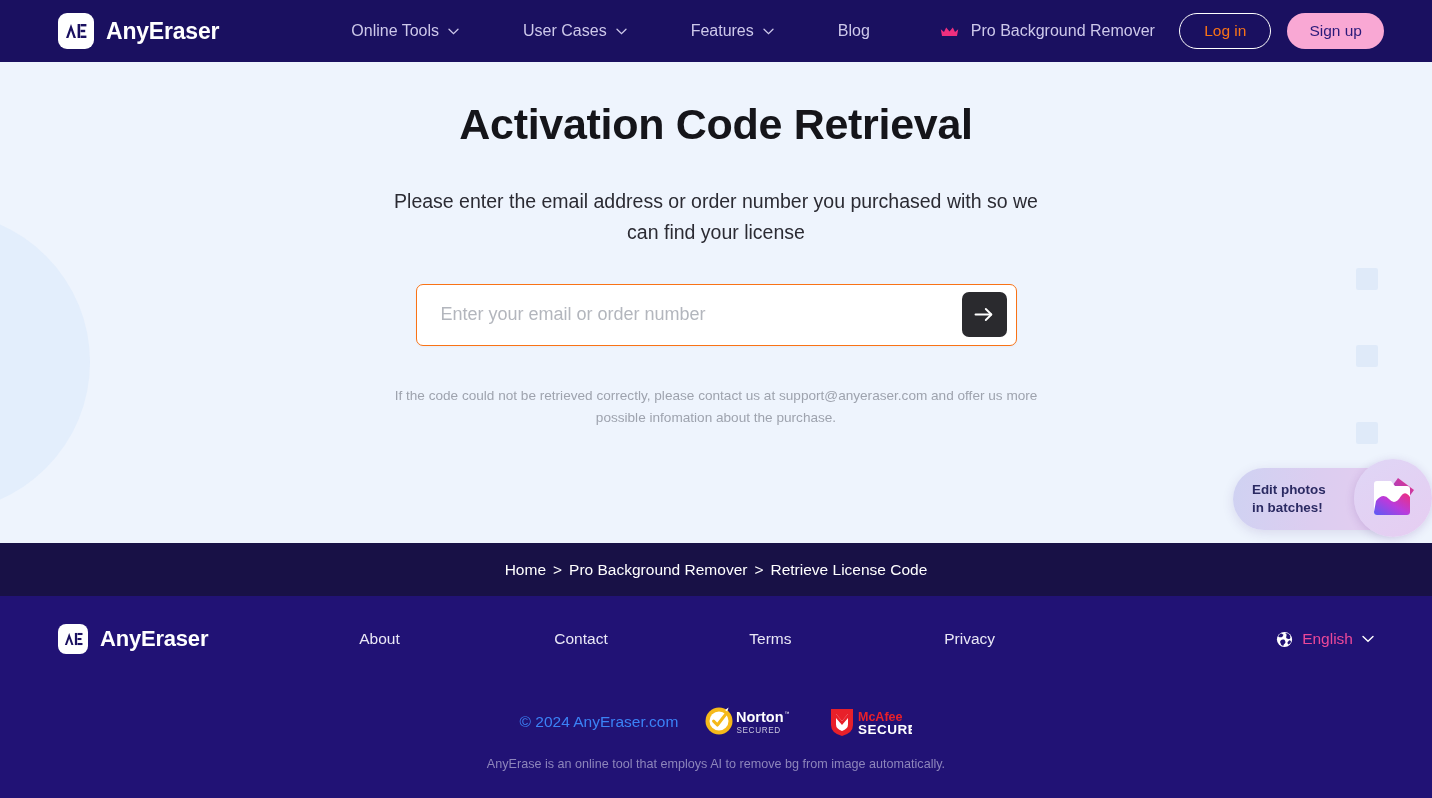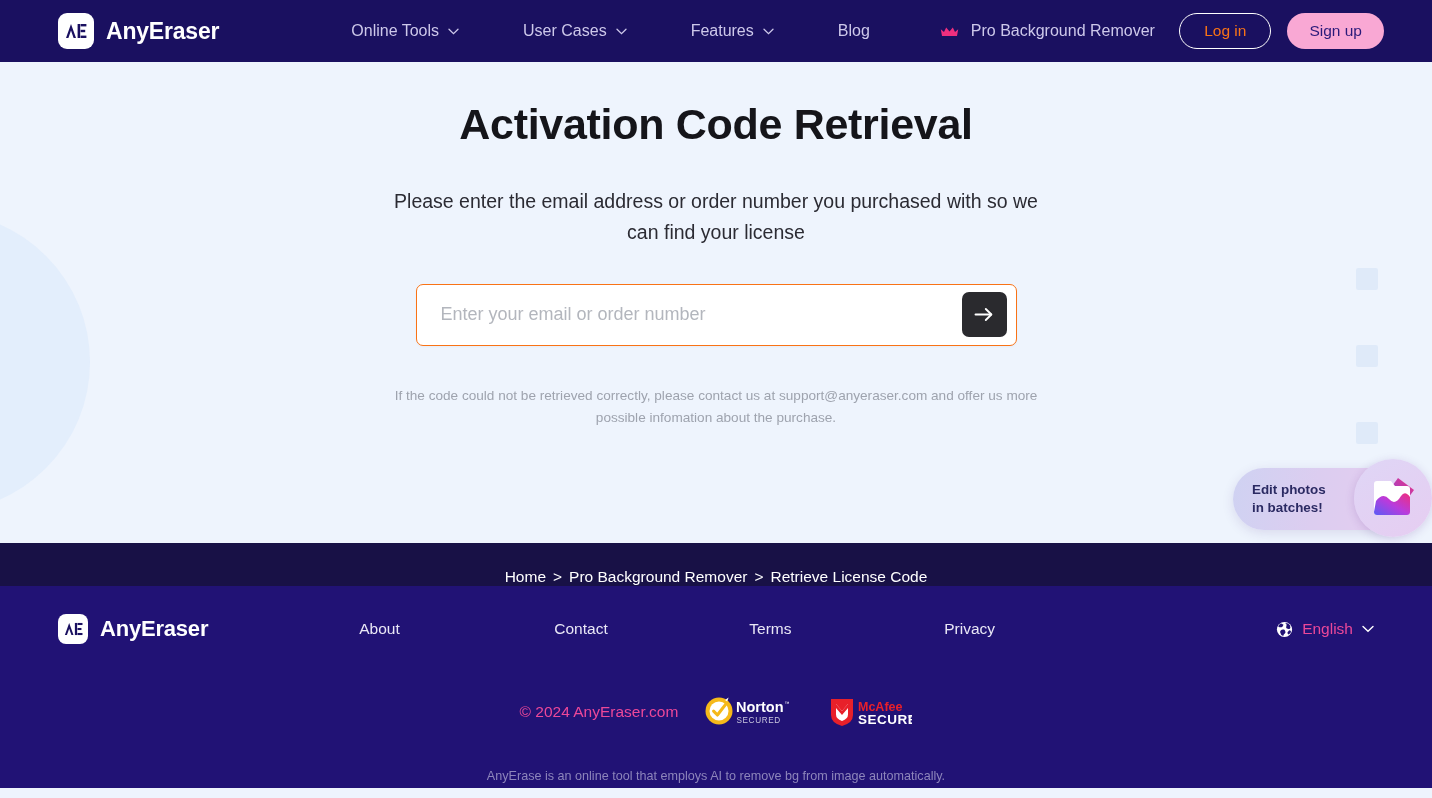--- a/index.html
+++ b/index.html
@@ -241,24 +241,24 @@
     background: linear-gradient(145deg, #dfd6f6 0%, #e6cdf1 100%);
     display: flex;
     align-items: center;
     justify-content: center;
     box-shadow: 0 2px 10px rgba(90,40,140,0.18);
   }
   .float-icon svg { display: block; }
 
   
   .breadcrumb-bar {
-    height: 43px;
+    height: 53px;
     background: #181146;
     display: flex;
-    align-items: flex-end;
+    align-items: center;
     justify-content: center;
     position: relative;
     z-index: 10;
   }
   .breadcrumb {
     font-size: 15.5px;
     color: #ffffff;
     display: flex;
     align-items: center;
     gap: 7px;
@@ -320,28 +320,28 @@
   .lang-chev svg { display: block; }
 
   .footer-mid {
     display: flex;
     align-items: center;
     justify-content: center;
     gap: 26px;
     margin-top: 24px;
   }
   .copyright {
-    color: #ec4899;
+    color: #3b82f6;
     font-size: 15.5px;
   }
   .badge { display: block; }
 
   .footer-tagline {
     text-align: center;
-    margin-top: 41px;
+    margin-top: 19px;
     color: #8d85bb;
     font-size: 12.6px;
   }
 </style>
 </head>
 <body>
 
 <div class="navbar">
 
   <div class="brand">

